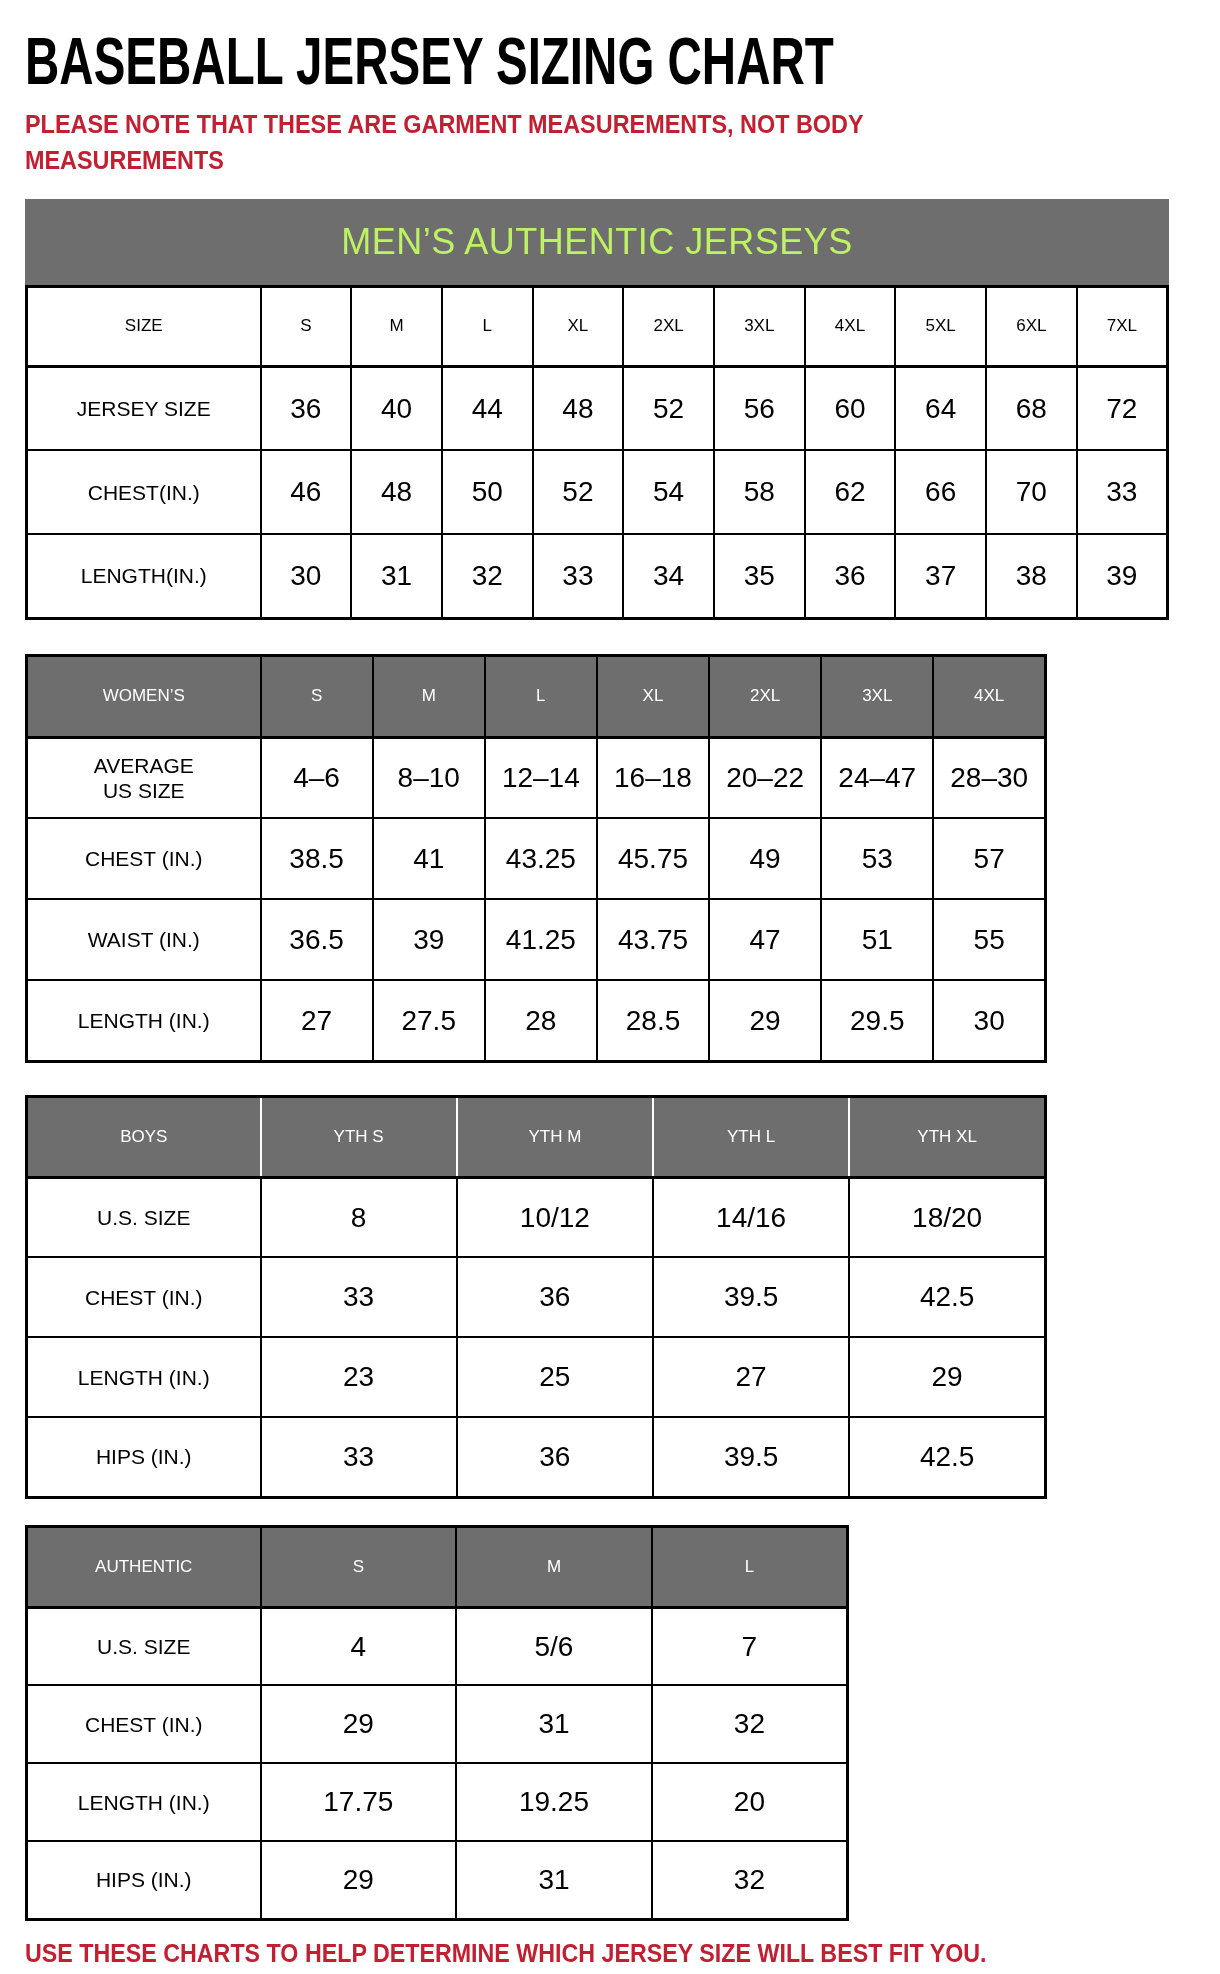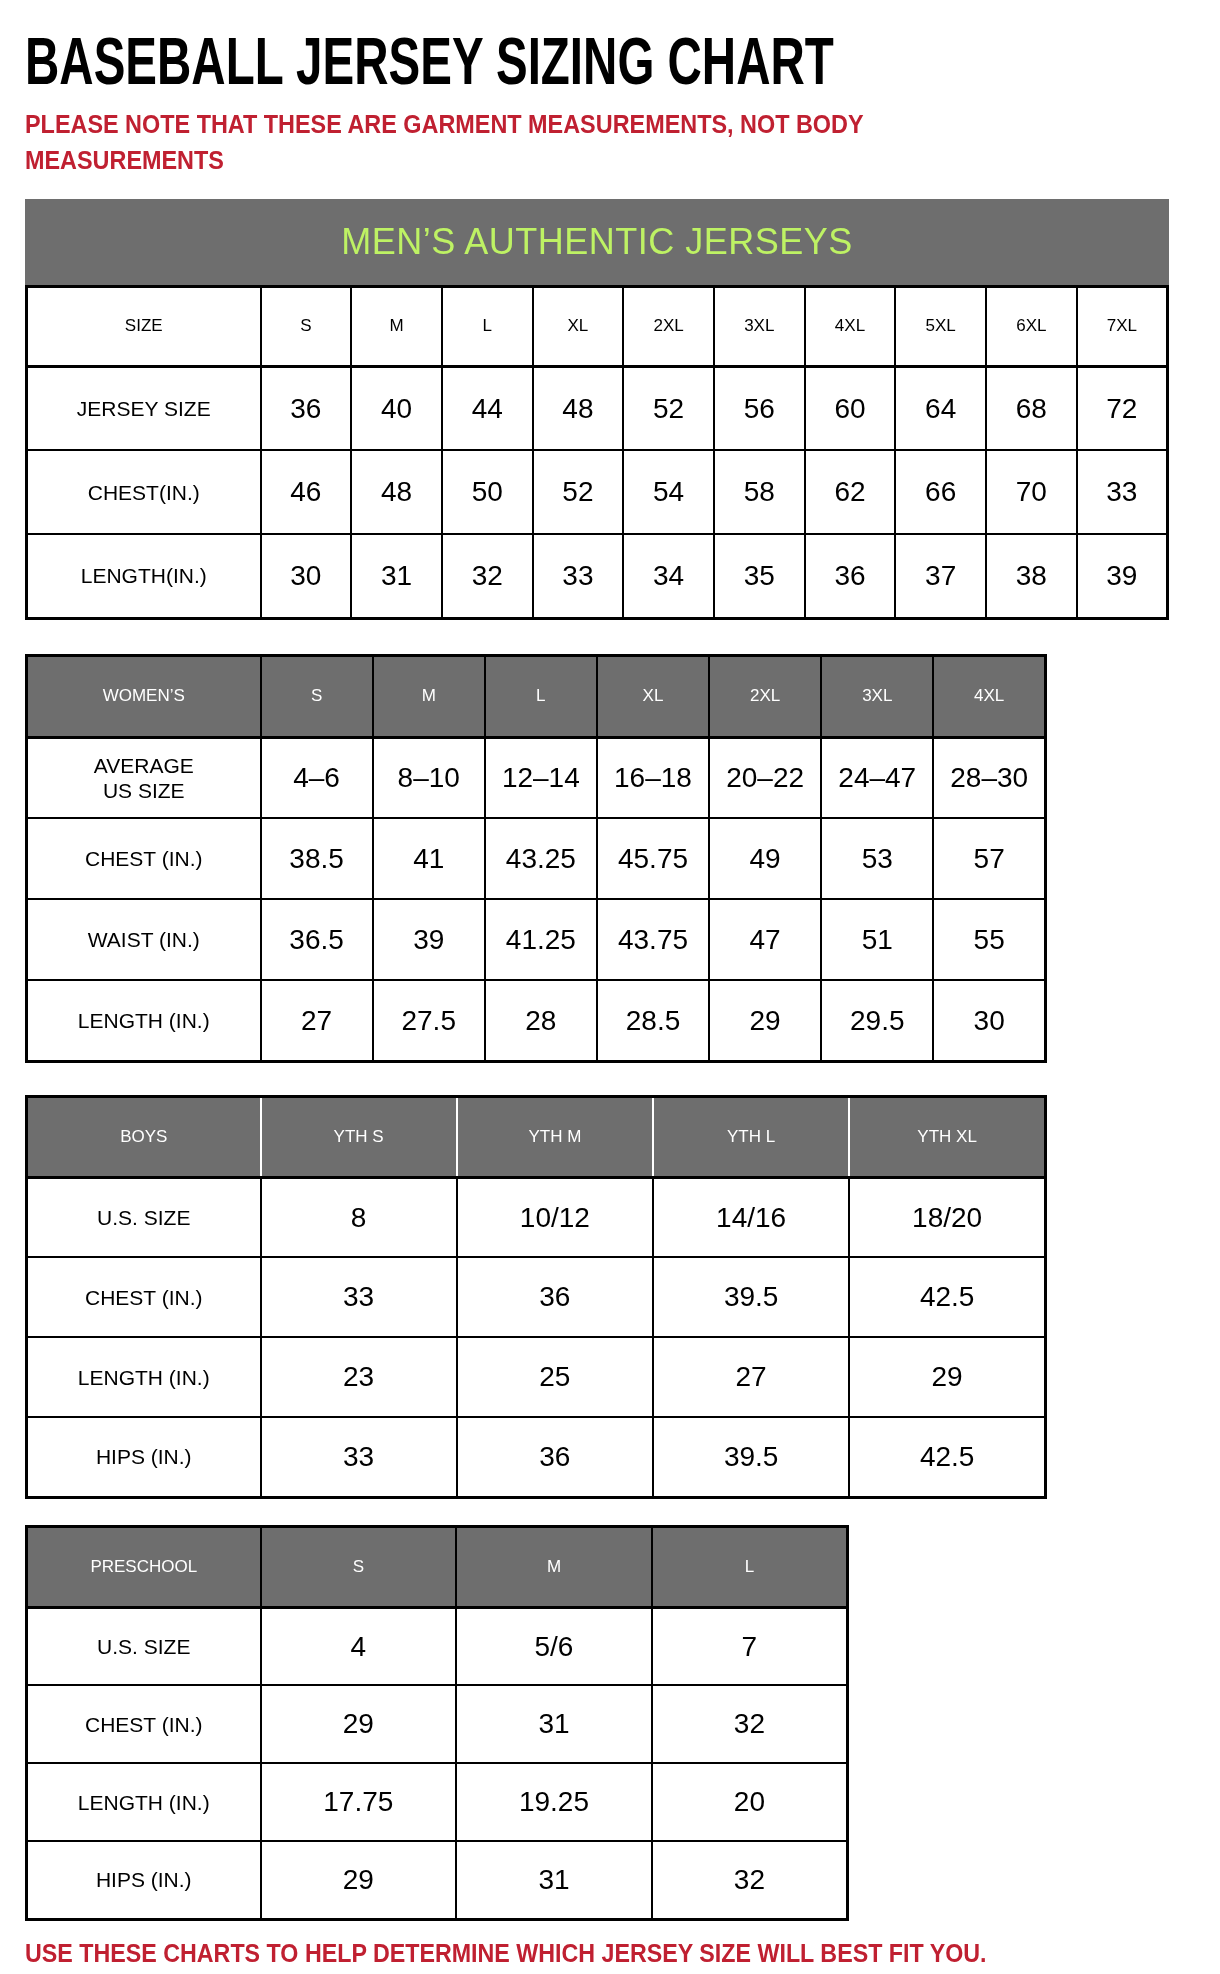--- a/index.html
+++ b/index.html
@@ -263,21 +263,21 @@
           <td>36</td>
           <td>39.5</td>
           <td>42.5</td>
         </tr>
       </tbody>
     </table>
 
   <table class="sizing-table preschool gray-head">
       <thead>
         <tr>
-          <th>PRESCHOOL</th>
+          <th>AUTHENTIC</th>
           <th>S</th>
           <th>M</th>
           <th>L</th>
         </tr>
       </thead>
       <tbody>
         <tr>
           <td>U.S. SIZE</td>
           <td>4</td>
           <td>5/6</td>

